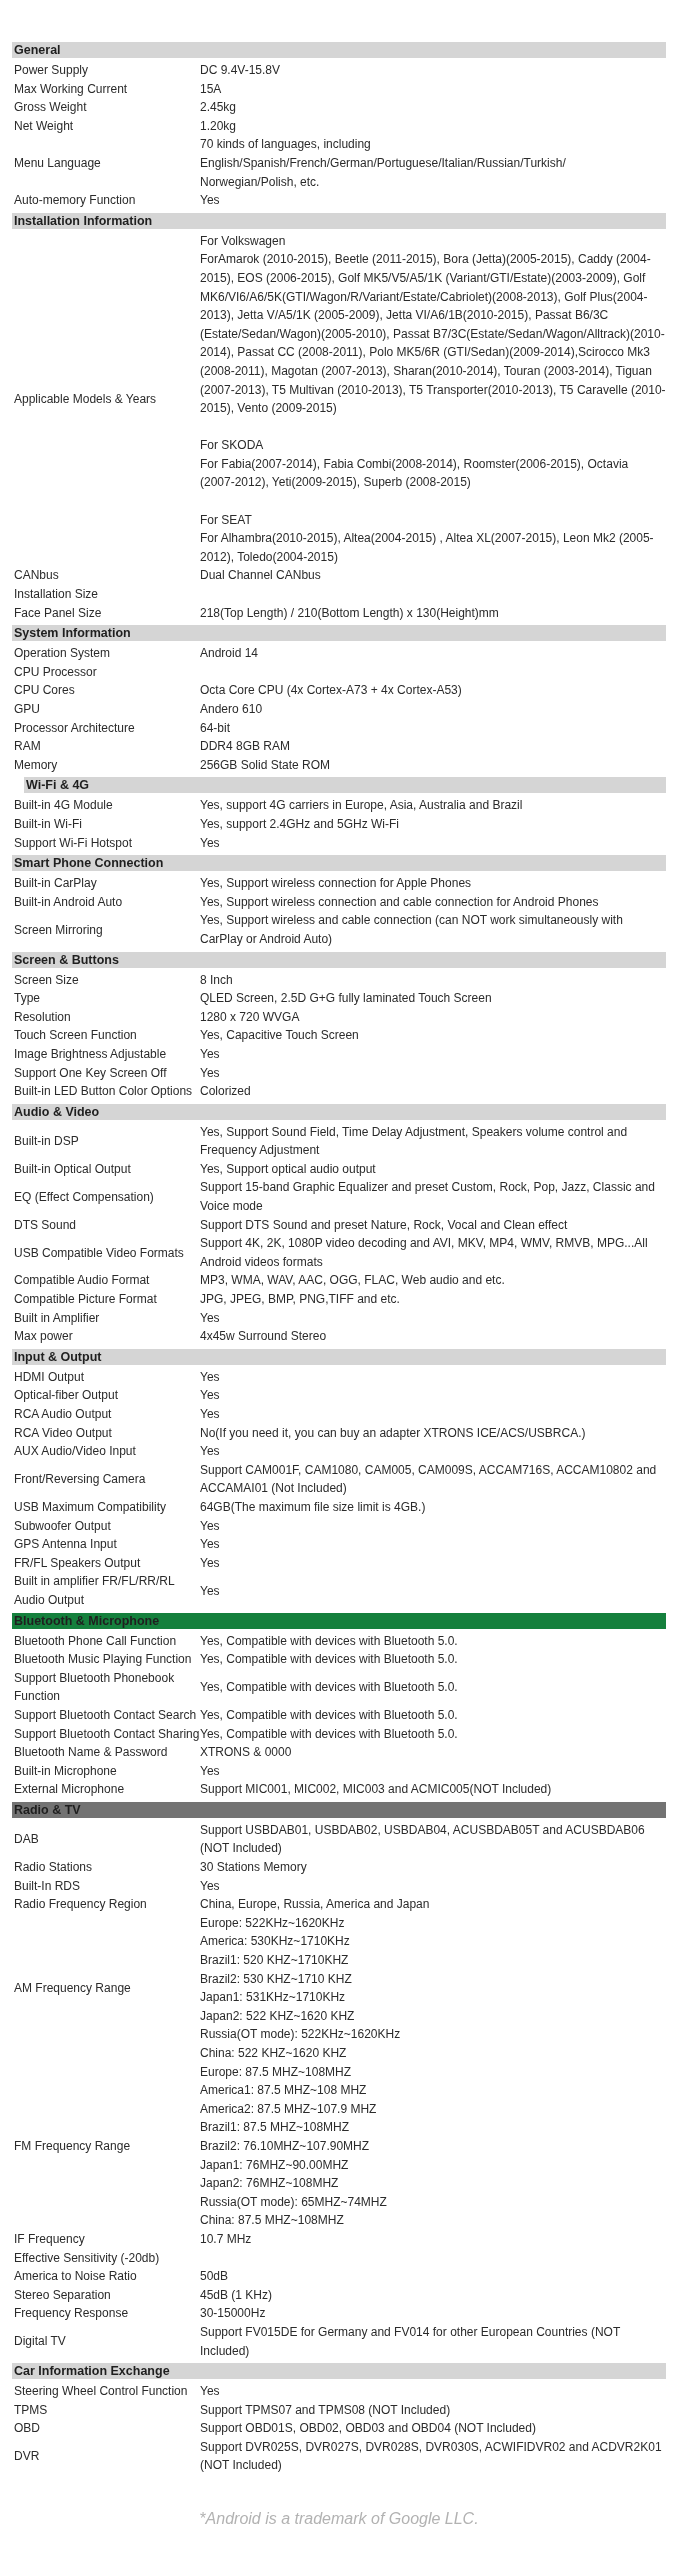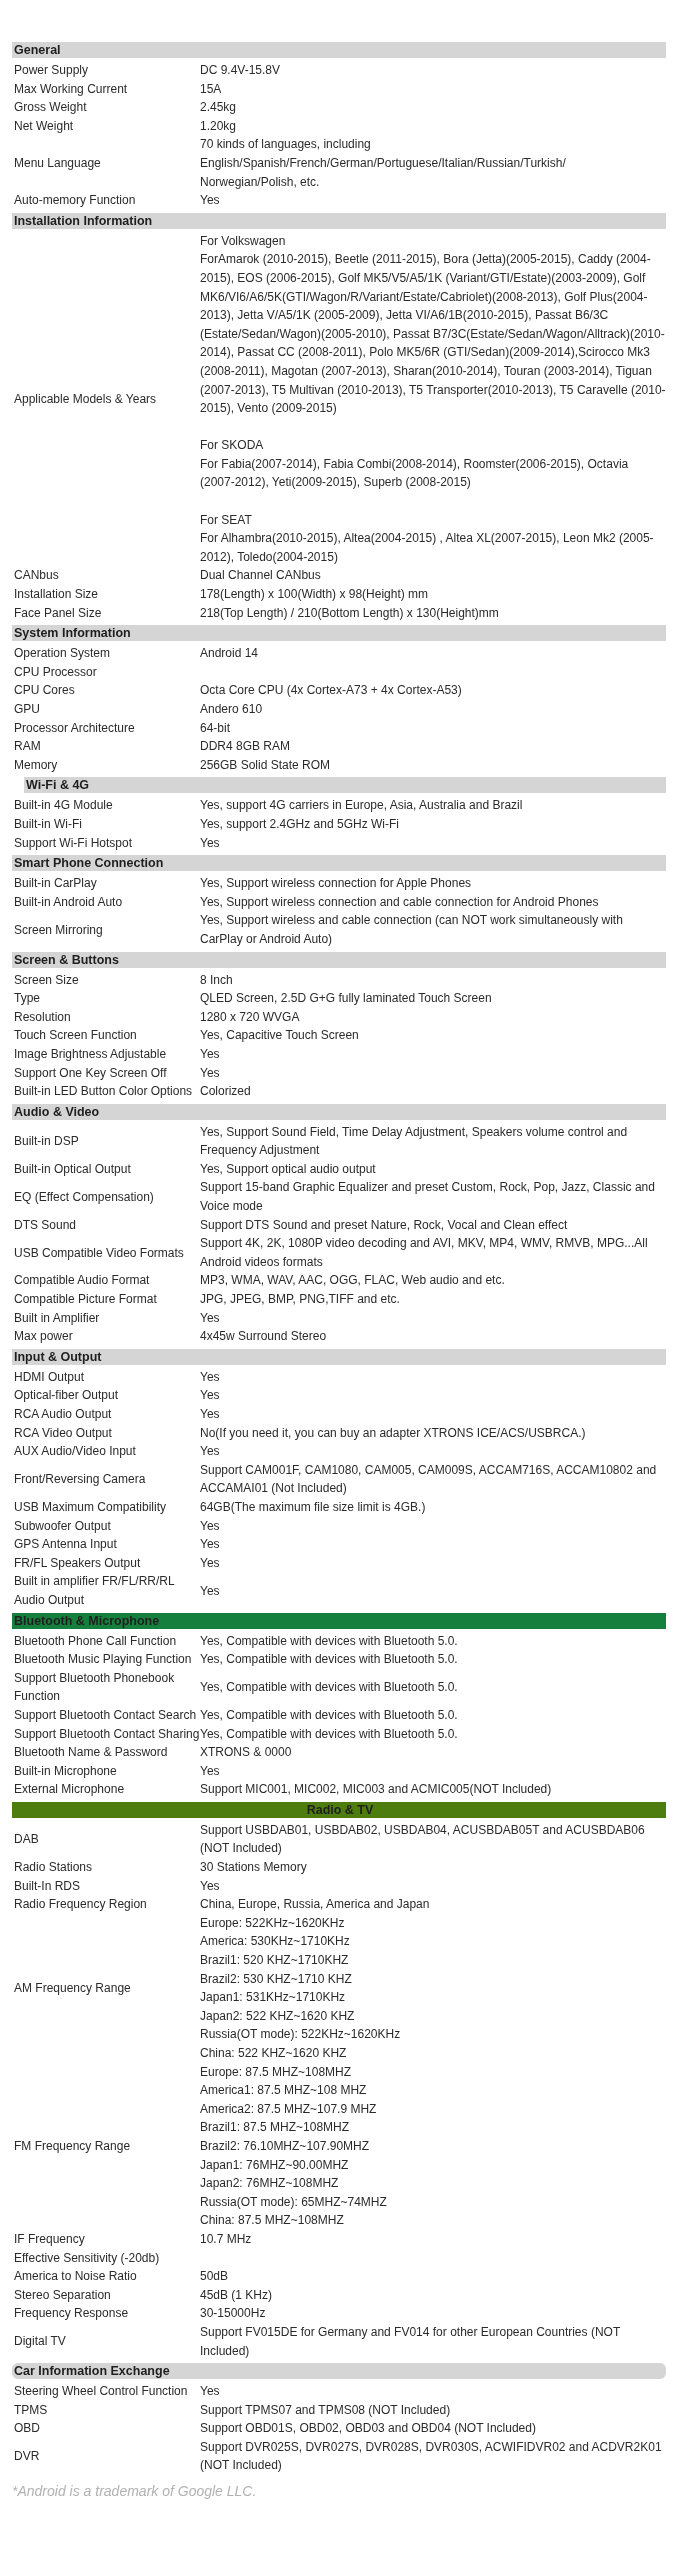--- a/index.html
+++ b/index.html
@@ -37,24 +37,24 @@
     font-size: 12px;
     line-height: 18.6px;
   }
   .spec-value {
     flex: 1 1 auto;
     font-size: 12px;
     line-height: 18.6px;
     white-space: pre-line;
   }
   .footer-note {
-    margin-top: 8px;
-    text-align: left;
+    margin-top: 35px;
+    text-align: center;
     font-style: italic;
-    font-size: 14px;
+    font-size: 16px;
     color: #b2b2b2;
   }
 </style>
 </head>
 <body style="background: rgb(255, 255, 255); color: rgb(43, 43, 43);">
 
 <div class="page">
   <div class="spec-table" id="spec-table">
   <section class="spec-section">
     <div class="section-header" style="background: rgb(213, 213, 213);">General</div>
@@ -108,21 +108,20 @@
 For Alhambra(2010-2015), Altea(2004-2015) , Altea XL(2007-2015), Leon Mk2 (2005-2012), Toledo(2004-2015)</div>
   </div>
 
   <div class="spec-row">
     <div class="spec-label">CANbus</div>
     <div class="spec-value">Dual Channel CANbus</div>
   </div>
 
   <div class="spec-row">
     <div class="spec-label">Installation Size</div>
-    <div class="spec-value">178(Length) x 100(Width) x 98(Height) mm</div>
   </div>
 
   <div class="spec-row">
     <div class="spec-label">Face Panel Size</div>
     <div class="spec-value">218(Top Length) / 210(Bottom Length) x 130(Height)mm</div>
   </div>
 </div>
   </section>
 
   <section class="spec-section">
@@ -393,21 +392,21 @@
   </div>
 
   <div class="spec-row">
     <div class="spec-label">External Microphone</div>
     <div class="spec-value">Support MIC001, MIC002, MIC003 and ACMIC005(NOT Included)</div>
   </div>
 </div>
   </section>
 
   <section class="spec-section">
-    <div class="section-header" style="background: #4d7c0f; text-align: center;">Radio &amp; TV</div>
+    <div class="section-header" style="background: #737373;">Radio &amp; TV</div>
     <div class="section-rows">
   <div class="spec-row">
     <div class="spec-label">DAB</div>
     <div class="spec-value">Support USBDAB01, USBDAB02, USBDAB04, ACUSBDAB05T and ACUSBDAB06 (NOT Included)</div>
   </div>
 
   <div class="spec-row">
     <div class="spec-label">Radio Stations</div>
     <div class="spec-value">30 Stations Memory</div>
   </div>
@@ -472,21 +471,21 @@
   </div>
 
   <div class="spec-row">
     <div class="spec-label">Digital TV</div>
     <div class="spec-value">Support FV015DE for Germany and FV014 for other European Countries (NOT Included)</div>
   </div>
 </div>
   </section>
 
   <section class="spec-section">
-    <div class="section-header" style="background: rgb(213, 213, 213); border-radius: 6px;">Car Information Exchange</div>
+    <div class="section-header" style="background: rgb(213, 213, 213);">Car Information Exchange</div>
     <div class="section-rows">
   <div class="spec-row">
     <div class="spec-label">Steering Wheel Control Function</div>
     <div class="spec-value">Yes</div>
   </div>
 
   <div class="spec-row">
     <div class="spec-label">TPMS</div>
     <div class="spec-value">Support TPMS07 and TPMS08 (NOT Included)</div>
   </div>

